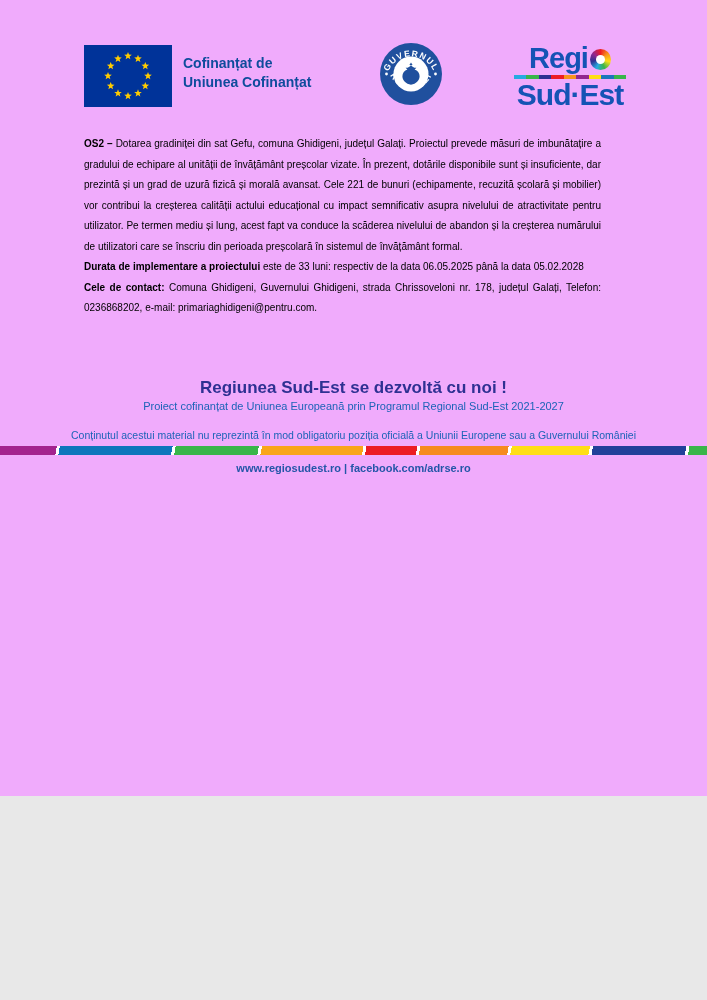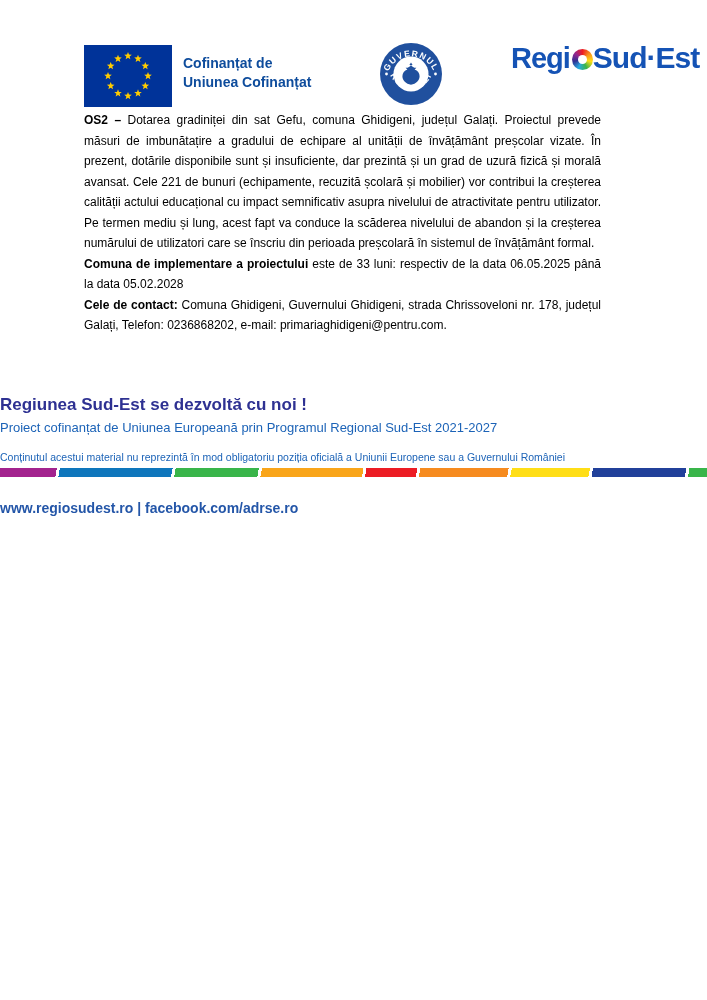--- a/index.html
+++ b/index.html
@@ -1,22 +1,22 @@
 <!DOCTYPE html>
 <html><head>
 <meta charset="utf-8">
 <style>
   * { box-sizing: border-box; }
   html, body { margin: 0; padding: 0; background: #e8e8e8; }
   .page {
     position: relative;
     width: 707px;
-    height: 1000px;
+    height: 796px;
     margin: 0 auto;
-    background: #ffffff;
+    background: #f0abfc;
     overflow: hidden;
     font-family: "Liberation Sans", sans-serif;
     color: #000;
   }
 
   
   .header {
     display: flex;
     justify-content: space-between;
     align-items: flex-start;
@@ -28,21 +28,21 @@
   .eu-caption {
     color: #0E4C9C;
     font-weight: bold;
     font-size: 14px;
     line-height: 19px;
     padding-top: 9px;
     white-space: nowrap;
   }
   .gov-seal { width: 64px; height: 64px; margin-top: 2px; }
   .regio-logo {
-    display: flex; flex-direction: row; align-items: center;
+    display: flex; flex-direction: column; align-items: center;
     width: 118px; margin-top: 4px;
   }
   .regio-row1 {
     display: flex; align-items: center;
     font-weight: bold; font-size: 29px; line-height: 28px;
     color: #1553B5; letter-spacing: -1px;
   }
   .regio-ring {
     width: 21px; height: 21px; border-radius: 50%;
     display: flex; align-items: center; justify-content: center;
@@ -52,37 +52,38 @@
   .regio-stripe { display: flex; width: 112px; height: 4px; margin: 3px 0 2px 0; }
   .regio-stripe span { flex: 1; }
   .regio-row2 {
     font-weight: bold; font-size: 30px; line-height: 28px;
     color: #1553B5; letter-spacing: -1px;
   }
 
   
   .content {
     padding: 0 106px 0 84px;
-    font-size: 12px;
+    font-size: 10px;
     line-height: 20.5px;
     text-align: justify;
+    margin-top: 24px;
   }
   .content p { margin: 0; }
   .p1 { margin-top: 10px; }
   .p2 { margin-top: 19px; }
   .p3 { margin-top: 18px; }
   .bold { font-weight: bold; }
 
   
-  .footer { margin-top: 58px; }
+  .footer { margin-top: 58px; text-align: center; }
   .footer-title { color: #2E3192; font-weight: bold; font-size: 17px; line-height: 22px; }
-  .footer-line2 { color: #1C63B7; font-size: 13px; line-height: 14px; margin-top: 5px; }
+  .footer-line2 { color: #1C63B7; font-size: 11px; line-height: 14px; }
   .footer-line3 { color: #1C63B7; font-size: 10.5px; line-height: 13px; margin-top: 16px; }
   .bottom-stripe { width: 707px; height: 9px; margin-top: 4px; }
-  .website-line { margin-top: 23px; color: #2456A8; font-weight: bold; font-size: 14px; }
+  .website-line { margin-top: 7px; color: #2456A8; font-weight: bold; font-size: 11px; }
 </style>
 </head>
 <body>
 
 <div class="page">
 
   <div class="header">
 
     <div class="eu-block">
       <svg class="eu-flag" viewBox="0 0 88 62">
@@ -150,21 +151,21 @@
         </div>
       <div class="regio-row2">Sud·Est</div>
     </div>
   </div>
 
   <div class="content">
     <p class="p1">
       <span class="bold">OS2 –</span><span> Dotarea gradiniței din sat Gefu, comuna Ghidigeni, județul Galați. Proiectul prevede măsuri de imbunătațire a gradului de echipare al unității de învățământ preșcolar vizate. În prezent, dotările disponibile sunt și insuficiente, dar prezintă și un grad de uzură fizică și morală avansat. Cele 221 de bunuri (echipamente, recuzită școlară și mobilier) vor contribui la creșterea calității actului educațional cu impact semnificativ asupra nivelului de atractivitate pentru utilizator. Pe termen mediu și lung, acest fapt va conduce la scăderea nivelului de abandon și la creșterea numărului de utilizatori care se înscriu din perioada preșcolară în sistemul de învățământ formal.</span>
     </p>
     <p class="p2">
-      <span class="bold">Comuna de implementare a proiectului</span><span> este de 33  luni:  respectiv de  la data 06.05.2025 până la data 05.02.2028</span>
+      <span class="bold">Durata de implementare a proiectului</span><span> este de 33  luni:  respectiv de  la data 06.05.2025 până la data 05.02.2028</span>
     </p>
     <p class="p3">
       <span class="bold">Cele de contact:</span><span> Comuna Ghidigeni, Guvernului Ghidigeni, strada Chrissoveloni nr. 178, județul Galați, Telefon: 0236868202, e-mail: </span><span>primariaghidigeni@pentru.com</span><span>.</span>
     </p>
   </div>
 
   <div class="footer">
     <div class="footer-title">Regiunea Sud-Est se dezvoltă cu noi !</div>
     <div class="footer-line2">Proiect cofinanțat de Uniunea Europeană prin Programul Regional Sud-Est 2021-2027</div>
     <div class="footer-line3">Conținutul acestui material nu reprezintă în mod obligatoriu poziția oficială a Uniunii Europene sau a Guvernului României</div>

